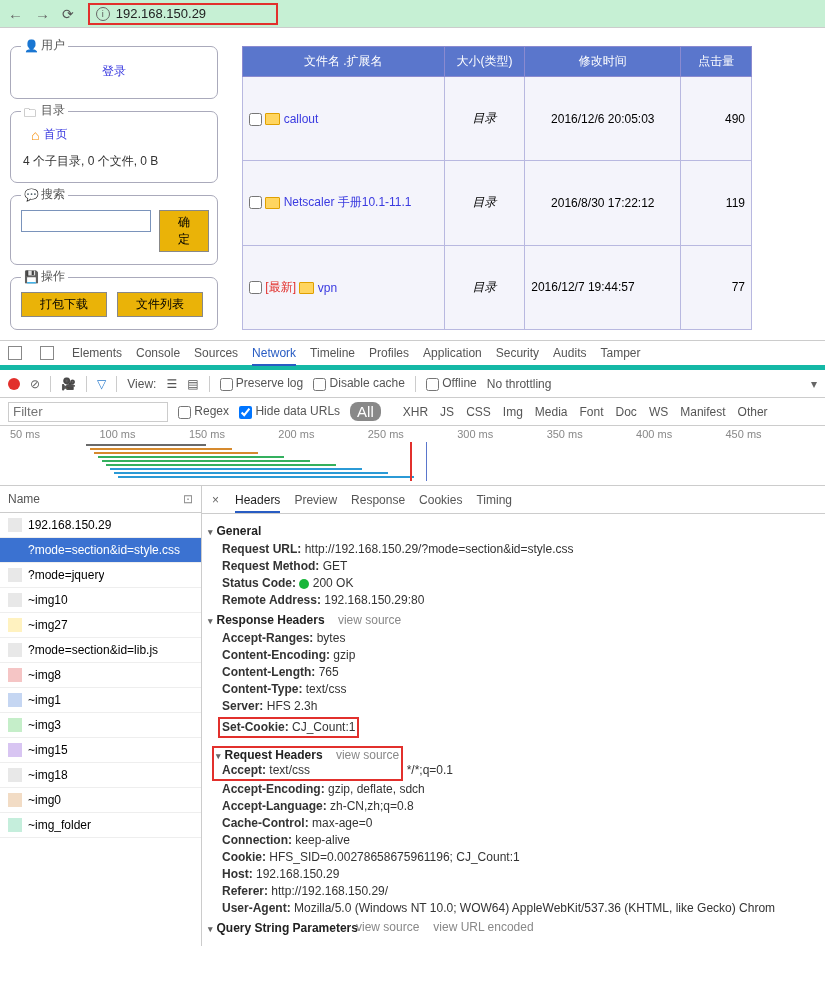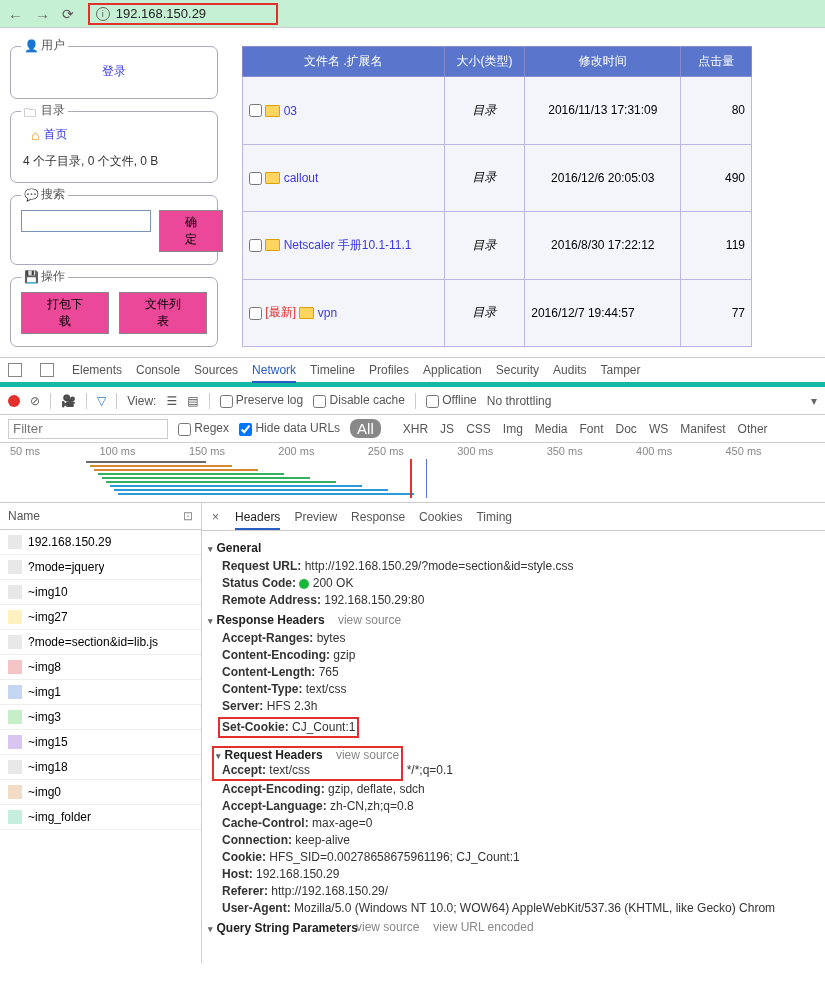--- a/index.html
+++ b/index.html
@@ -16,21 +16,21 @@
 .panel { border:1px solid #aab; border-radius:7px; padding:10px 10px 12px 10px; position:relative; }
 .panel legend { position:absolute; top:-10px; left:10px; background:#fff; padding:0 3px; display:flex; align-items:center; gap:3px; font-size:12px; color:#555;}
 .le-ic { width:14px; height:14px; display:inline-block; }
 .link { color:#3a3ae0; text-decoration:none; }
 .login-row { text-align:center; padding:6px 0;}
 .home-row { display:flex; align-items:center; gap:4px; padding:4px 0 6px 10px;}
 .home-ic { color:#f68a00; font-size:14px; }
 .dir-stat { color:#333; font-size:12px; padding:4px 0 0 2px; }
 .search-row { display:flex; gap:8px; padding-top:4px;}
 .si { border:1px solid #7a93bb; height:22px; width:130px; padding:0 4px;}
-.btn { border:1px solid #888; background:#ec4899; padding:3px 25px; font-size:12px; cursor:pointer;}
+.btn { border:1px solid #888; background:#eab308; padding:3px 18px; font-size:12px; cursor:pointer;}
 .ops-row { display:flex; gap:10px; padding-top:4px;}
 
 .file-tbl { width:510px; border-collapse:collapse; border:1px solid #8a8ad0;}
 .file-tbl th { background:#5a76cc; color:#fff; font-weight:normal; padding:6px 4px; border:1px solid #8a8ad0; font-size:12px;}
 .file-tbl td { padding:5px 6px; border:1px solid #b8b8e0; background:#f4f4fb; font-size:12px;}
 .cb { vertical-align:middle;}
 .fold-ic { width:15px; height:12px; background:#ffd560; border:1px solid #e0a000; border-radius:1px; display:inline-block; vertical-align:middle;}
 .fname { color:#3a3ae0; vertical-align:middle; }
 .italic { font-style:italic; text-align:center;}
 .newtag { color:#e2302c; }
@@ -140,26 +140,20 @@
   <table class="file-tbl">
     <thead>
         <tr>
       <th style="width:200px">文件名 .扩展名</th>
       <th style="width:80px">大小(类型)</th>
       <th style="width:155px">修改时间</th>
       <th style="width:70px">点击量</th>
     </tr>
       </thead>
     <tbody id="ftbody">
-        <tr>
-          <td><input type="checkbox" class="cb" style=""> <span class="fold-ic"></span> <span class="fname">03</span></td>
-          <td class="italic">目录</td>
-          <td style="text-align: center;">2016/11/13 17:31:09</td>
-          <td style="text-align: right;">80</td>
-        </tr>
         <tr>
           <td><input type="checkbox" class="cb" style=""> <span class="fold-ic"></span> <span class="fname">callout</span></td>
           <td class="italic">目录</td>
           <td style="text-align: center;">2016/12/6 20:05:03</td>
           <td style="text-align: right;">490</td>
         </tr>
         <tr>
           <td><input type="checkbox" class="cb" style=""> <span class="fold-ic"></span> <span class="fname">Netscaler 手册10.1-11.1</span></td>
           <td class="italic">目录</td>
           <td style="text-align: center;">2016/8/30 17:22:12</td>
@@ -256,20 +250,24 @@
   <div class="req-list">
     <div class="rl-head">
         <span>Name</span>
         <span style="color:#888">⊡</span>
       </div>
     <div id="rlrows">
         <div class="rl-row">
           <span class="rl-ic" style="background: rgb(232, 232, 232);"></span>
           <span class="rl-name">192.168.150.29</span>
         </div>
+        <div class="rl-row sel">
+          <span class="rl-ic" style="background: rgb(59, 114, 209);"></span>
+          <span class="rl-name">?mode=section&amp;id=style.css</span>
+        </div>
         <div class="rl-row">
           <span class="rl-ic" style="background: rgb(232, 232, 232);"></span>
           <span class="rl-name">?mode=jquery</span>
         </div>
         <div class="rl-row">
           <span class="rl-ic" style="background: rgb(232, 232, 232);"></span>
           <span class="rl-name">~img10</span>
         </div>
         <div class="rl-row">
           <span class="rl-ic" style="background: rgb(255, 242, 192);"></span>
@@ -311,20 +309,21 @@
   </div>
 
   <div class="det-pane">
     <div class="det-tabs">
       <span class="close-x">×</span>
       <span id="dt2-holder"><span class="dt2 act" style="margin-right: 14px;">Headers</span><span class="dt2" style="margin-right: 14px;">Preview</span><span class="dt2" style="margin-right: 14px;">Response</span><span class="dt2" style="margin-right: 14px;">Cookies</span><span class="dt2" style="margin-right: 14px;">Timing</span></span>
     </div>
     <div class="hdr-sec">
       <div class="hdr-title">General</div>
       <div class="hdr-row"><span class="hk">Request URL:</span> <span>http://192.168.150.29/?mode=section&amp;id=style.css</span></div>
+      <div class="hdr-row"><span class="hk">Request Method:</span> <span>GET</span></div>
       <div class="hdr-row"><span class="hk">Status Code:</span> <span class="green-dot"></span> <span>200 OK</span></div>
       <div class="hdr-row"><span class="hk">Remote Address:</span> <span>192.168.150.29:80</span></div>
 
       <div class="hdr-title vs">Response Headers</div>
       <div id="resp-rows">
           <div class="hdr-row"><span class="hk">Accept-Ranges:</span> bytes</div>
           <div class="hdr-row"><span class="hk">Content-Encoding:</span> gzip</div>
           <div class="hdr-row"><span class="hk">Content-Length:</span> 765</div>
           <div class="hdr-row"><span class="hk">Content-Type:</span> text/css</div>
           <div class="hdr-row"><span class="hk">Server:</span> HFS 2.3h</div>

